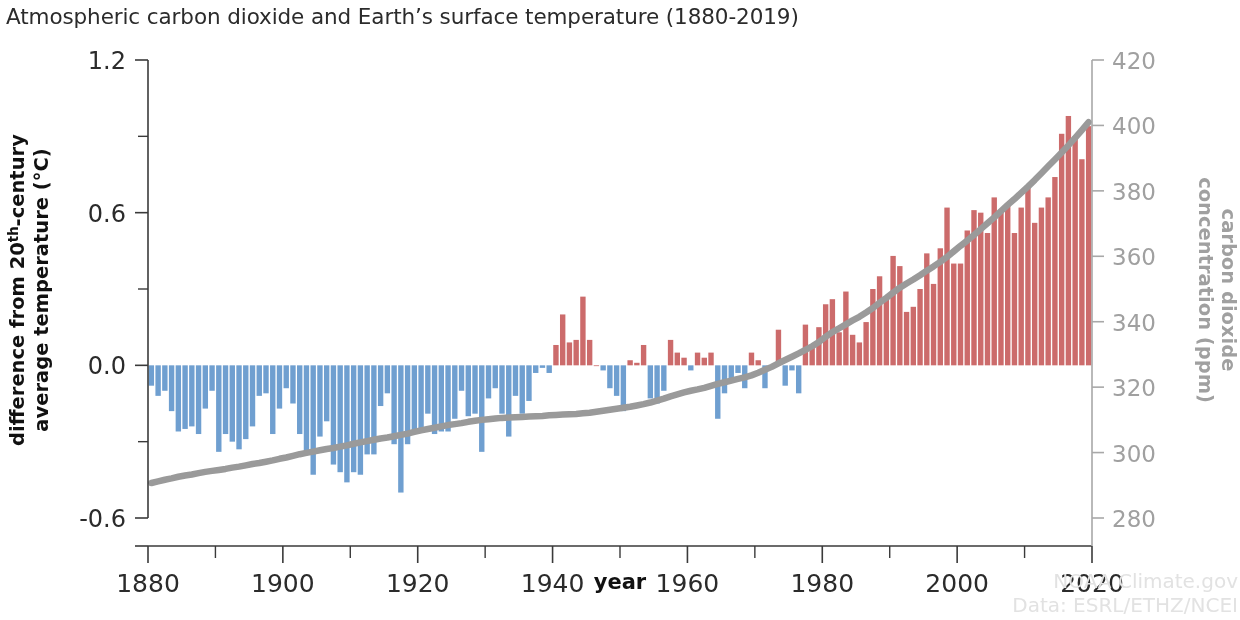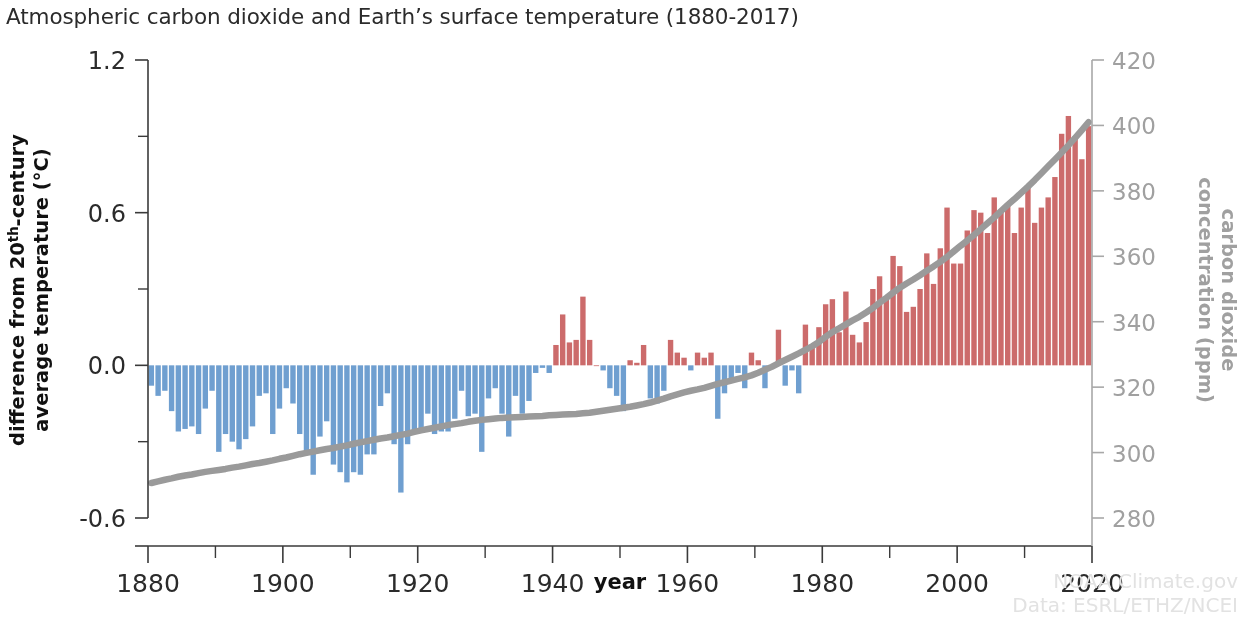--- a/index.html
+++ b/index.html
@@ -68,21 +68,21 @@
   }
   .co2-line { fill: none; stroke: #9a9a9a; stroke-width: 6.5;
               stroke-linejoin: round; stroke-linecap: round; }
   .sup { font-size: 0.68em; }
 </style>
 </head>
 <body>
 
 <div id="root">
 
-  <div id="chart-title">Atmospheric carbon dioxide and Earth’s surface temperature (1880-2017)</div>
+  <div id="chart-title">Atmospheric carbon dioxide and Earth’s surface temperature (1880-2019)</div>
 
   <svg id="plot-svg" viewBox="0 0 1240 620" xmlns="http://www.w3.org/2000/svg">
 
     <g id="bars-group">
         <rect x="148.67" y="365.33" width="5.39" height="20.36" fill="#6f9fd0"></rect>
         <rect x="155.42" y="365.33" width="5.39" height="30.53" fill="#6f9fd0"></rect>
         <rect x="162.16" y="365.33" width="5.39" height="25.44" fill="#6f9fd0"></rect>
         <rect x="168.90" y="365.33" width="5.39" height="45.80" fill="#6f9fd0"></rect>
         <rect x="175.65" y="365.33" width="5.39" height="66.16" fill="#6f9fd0"></rect>
         <rect x="182.39" y="365.33" width="5.39" height="63.61" fill="#6f9fd0"></rect>

